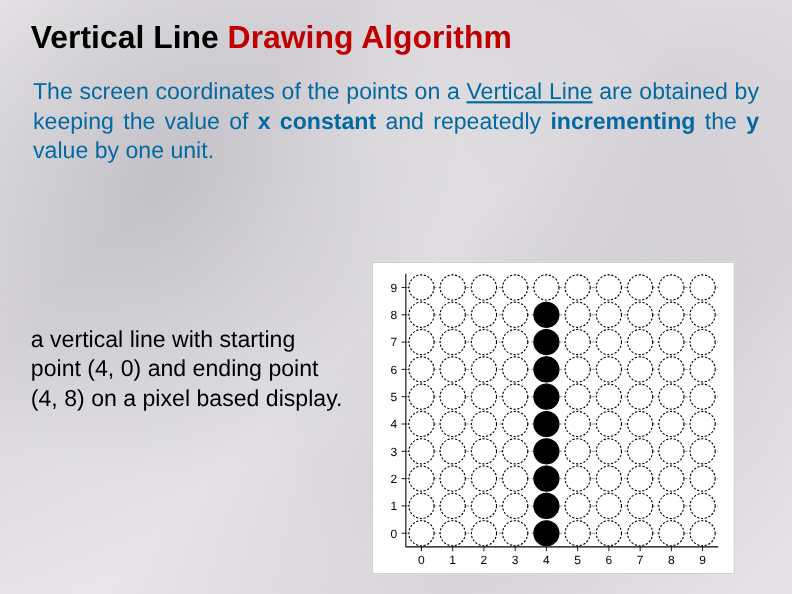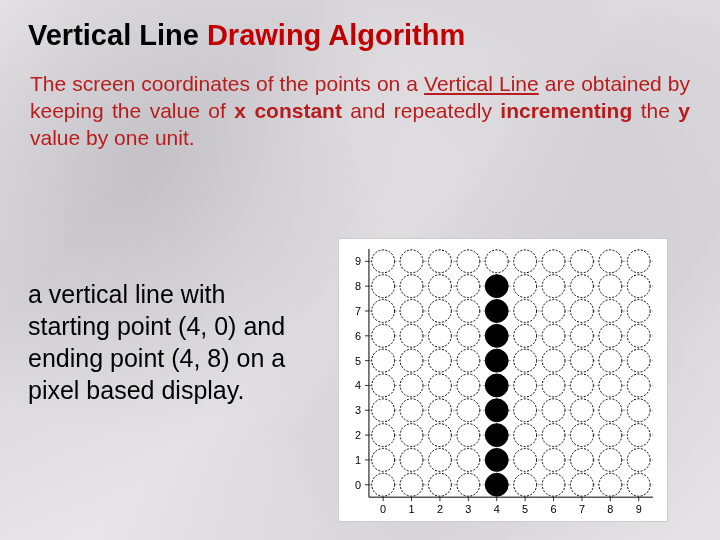--- a/index.html
+++ b/index.html
@@ -28,33 +28,33 @@
   .title {
     font-size: 29px;
     font-weight: bold;
     margin: 0 0 18px 0;
     line-height: 1.2;
   }
   .title .black { color: #000; }
   .title .red   { color: #c00000; }
   .para {
     font-size: 21px;
-    color: #b91c1c;
+    color: #0369a1;
     text-align: justify;
     line-height: 1.28;
     margin: 0 2px 0 2px;
   }
   .para .u { text-decoration: underline; }
   .para b { font-weight: bold; }
   .caption {
     position: absolute;
     left: 28px;
-    top: 278px;
+    top: 296px;
     width: 285px;
-    font-size: 25px;
+    font-size: 21px;
     line-height: 1.28;
     color: #000;
   }
   .grid-wrap {
     position: absolute;
     left: 338px;
     top: 238px;
     width: 330px;
     height: 284px;
     background: #fff;

